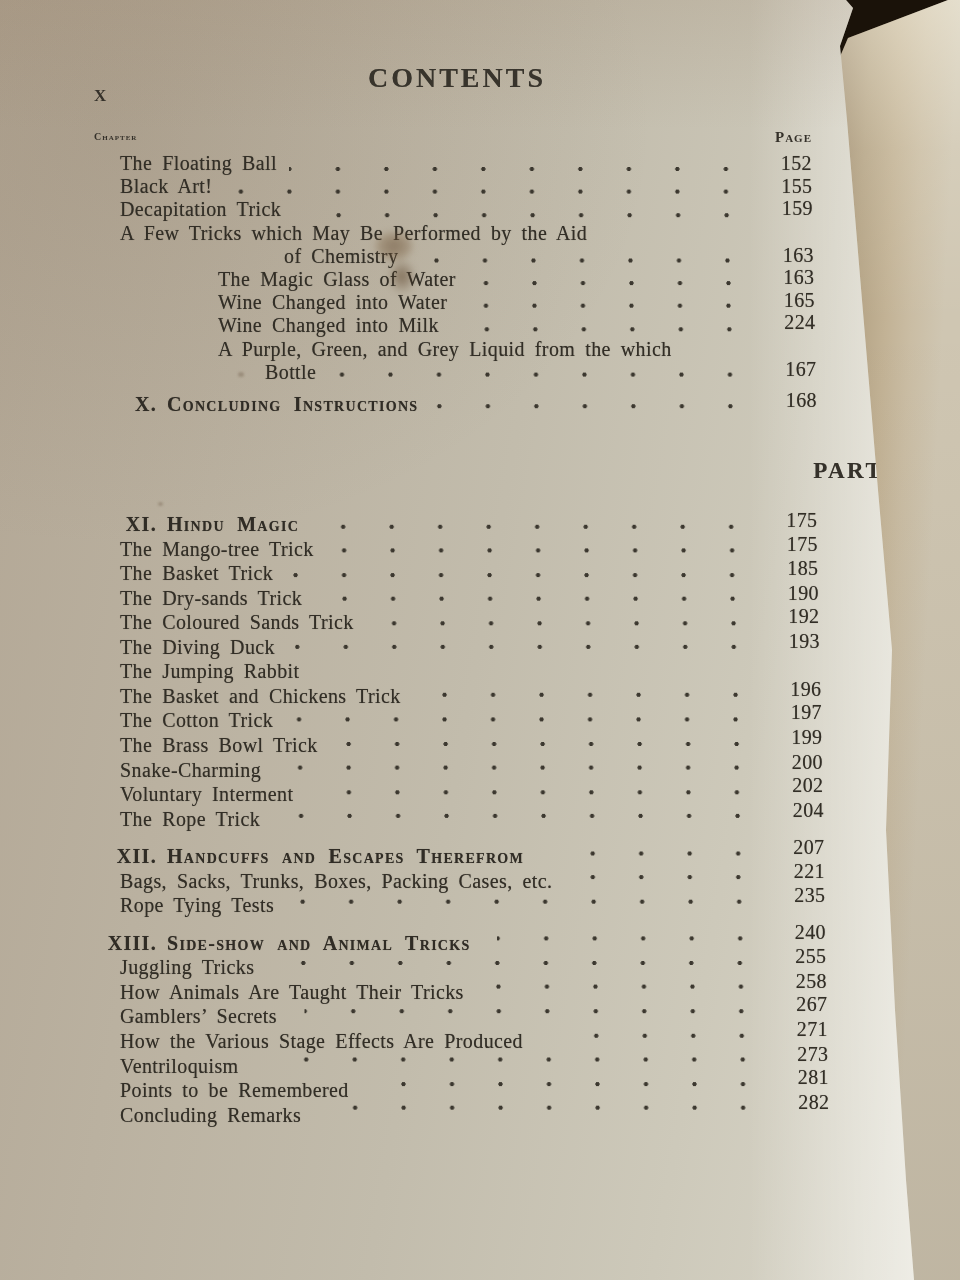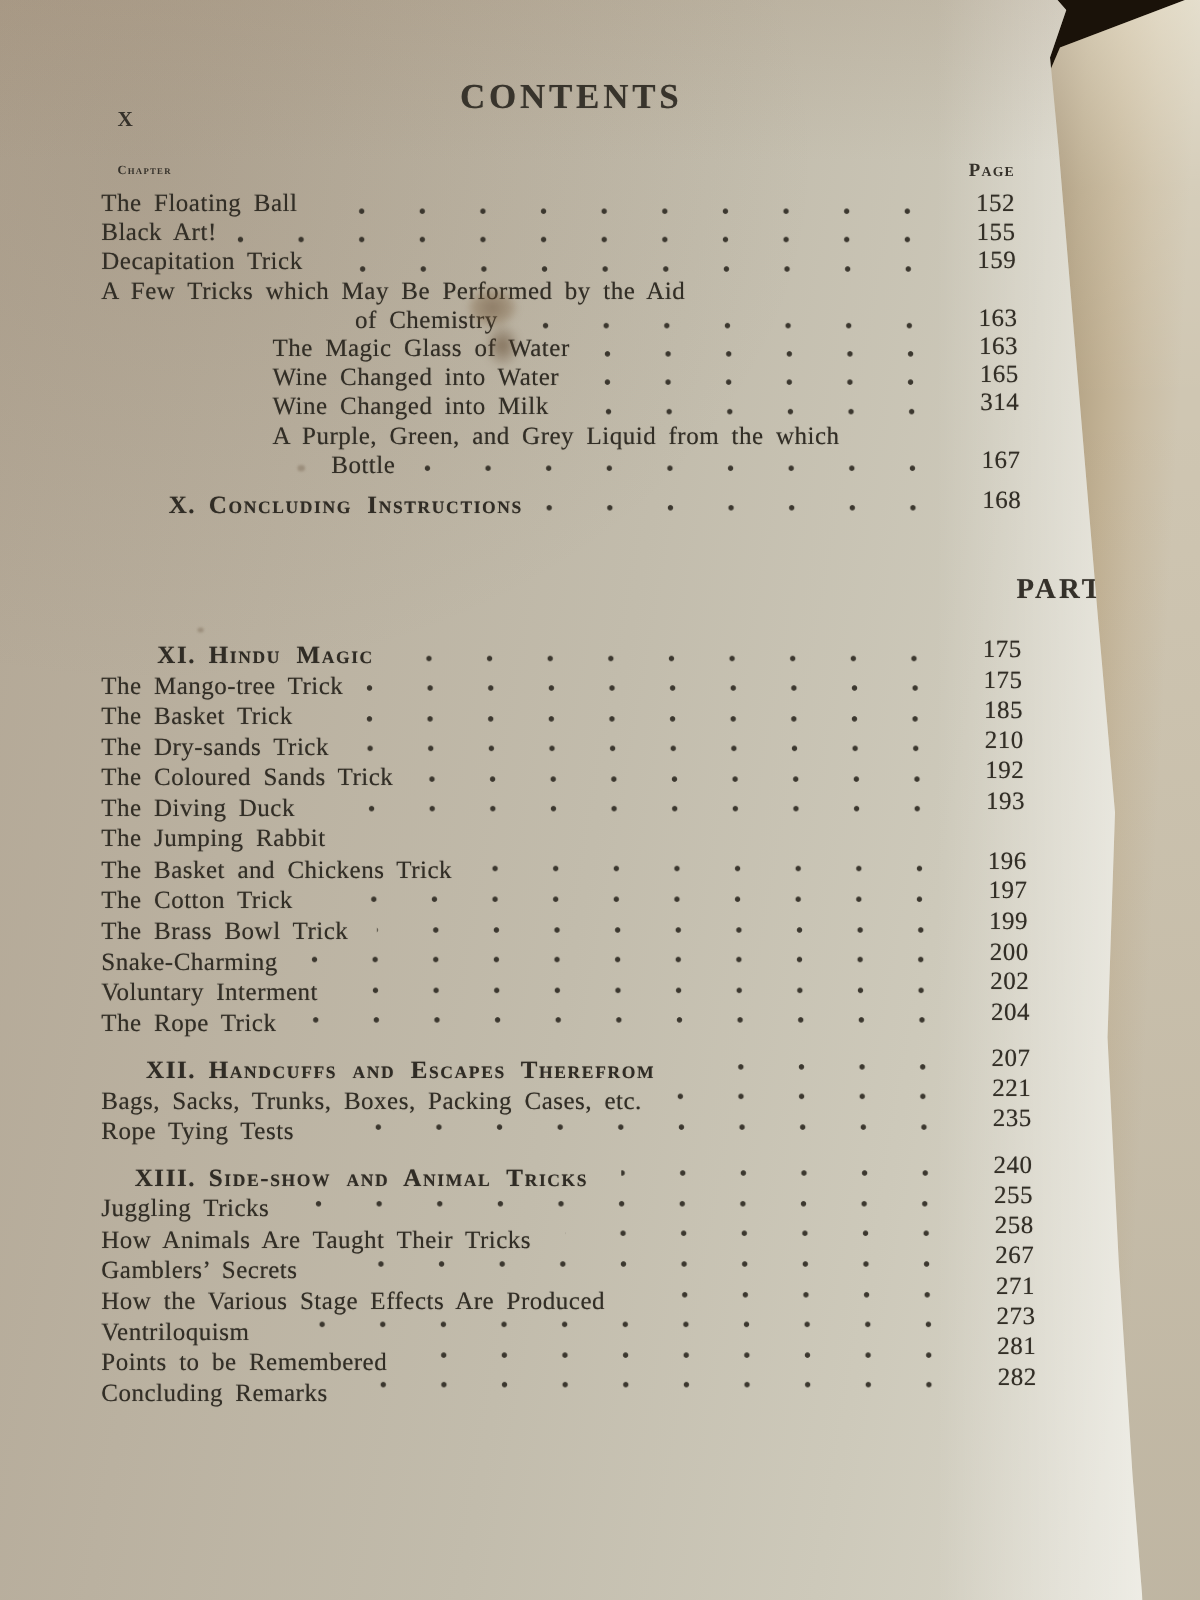--- a/index.html
+++ b/index.html
@@ -70,21 +70,21 @@
     font-size:20px;line-height:23.2px;height:23.2px;
     color:#322e26;letter-spacing:.4px;word-spacing:4.5px;
     text-shadow:0 0 .7px rgba(50,46,39,.55);
     white-space:nowrap;
   }
   .g2 .row{height:24.55px;line-height:24.55px;}
   .g1 .row.gap{margin-top:9px;}
   .g2 .row.gap{margin-top:13px;}
 
   .lead-text{white-space:nowrap;}
-  .lv1 .lead-text{padding-left:81px;}
+  .lv1 .lead-text{padding-left:120px;}
   .lv2 .lead-text{padding-left:218px;}
   .lv3 .lead-text{padding-left:240px;margin-left:44px;}
   .lv4 .lead-text{padding-left:265px;}
   .num-col{display:inline-block;width:157px;text-align:right;margin-right:10px;font-weight:bold;color:#302c25;}
   .sc-title{font-variant:small-caps;letter-spacing:1.3px;word-spacing:6px;font-weight:bold;color:#302c25;}
 
   .rtail{
     display:flex;flex:1;align-items:baseline;
     transform:translate(var(--dx,0), var(--dy,0));
   }
@@ -166,21 +166,21 @@
             <span class="lead-text"><span class="lab">Wine Changed into Water</span></span>
             <span class="rtail">
               <span class="leader"></span>
               <span class="pageno">165</span>
             </span>
           </div>
           <div class="row lv2" style="--dx: 3.5px; --dy: -2.7px;">
             <span class="lead-text"><span class="lab">Wine Changed into Milk</span></span>
             <span class="rtail">
               <span class="leader"></span>
-              <span class="pageno">314</span>
+              <span class="pageno">224</span>
             </span>
           </div>
           <div class="row lv2 nd" style="--dx: 4.0px; --dy: -3.0px;">
             <span class="lead-text"><span class="lab">A Purple, Green, and Grey Liquid from the which</span></span>
             <span class="rtail">
               <span class="leader"></span>
             </span>
           </div>
           <div class="row lv4" style="--dx: 4.5px; --dy: -3.4px;">
             <span class="lead-text"><span class="lab">Bottle</span></span>
@@ -217,21 +217,21 @@
             <span class="lead-text"><span class="lab">The Basket Trick</span></span>
             <span class="rtail">
               <span class="leader"></span>
               <span class="pageno">185</span>
             </span>
           </div>
           <div class="row lv1" style="--dx: 7.0px; --dy: -5.3px;">
             <span class="lead-text"><span class="lab">The Dry-sands Trick</span></span>
             <span class="rtail">
               <span class="leader"></span>
-              <span class="pageno">210</span>
+              <span class="pageno">190</span>
             </span>
           </div>
           <div class="row lv1" style="--dx: 7.5px; --dy: -5.7px;">
             <span class="lead-text"><span class="lab">The Coloured Sands Trick</span></span>
             <span class="rtail">
               <span class="leader"></span>
               <span class="pageno">192</span>
             </span>
           </div>
           <div class="row lv1" style="--dx: 8.0px; --dy: -6.1px;">

